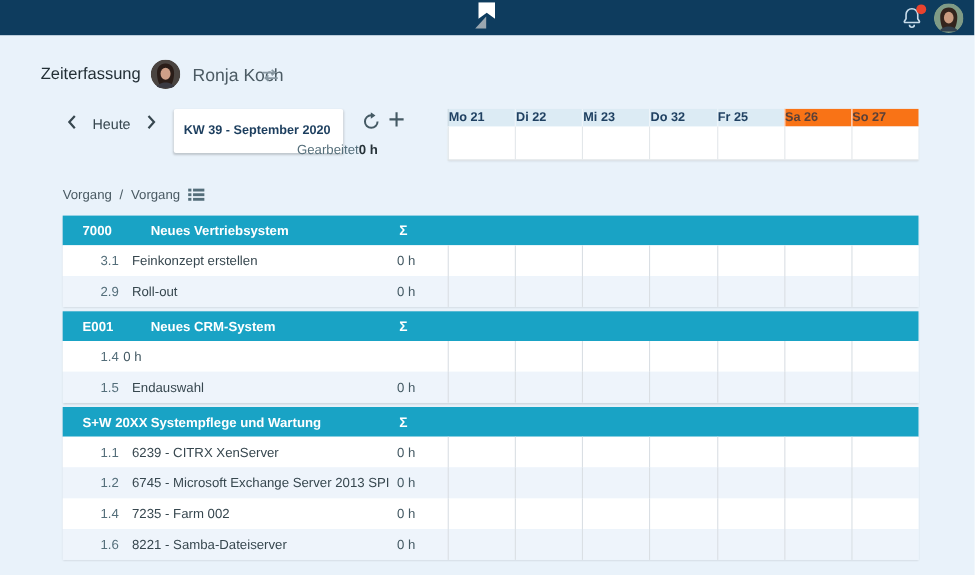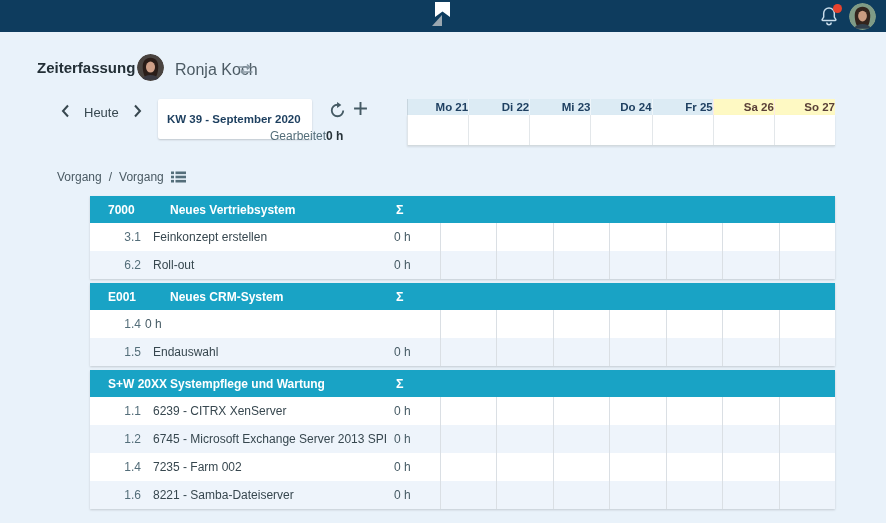--- a/index.html
+++ b/index.html
@@ -11,57 +11,57 @@
   }
   
   .topbar { position:absolute; top:0; left:0; width:886px; height:32px; background:#0e3c5e; }
   .logo { position:absolute; left:428px; top:2px; width:22px; height:28px; }
   .topbar-right { position:absolute; right:10px; top:0; height:32px; display:flex; align-items:center; gap:9px; }
   .bell-wrap { position:relative; width:22px; height:22px; cursor:pointer; }
   .badge { position:absolute; top:-1px; right:-2px; width:9px; height:9px; background:#e8432e; border-radius:50%; }
   .avatar { width:27px; height:27px; border-radius:50%; overflow:hidden; display:block; }
   .avatar svg { display:block; }
   
-  .page-title { position:absolute; left:37px; top:59px; font-size:15px; font-weight:bold; color:#232f36; }
+  .page-title { position:absolute; left:37px; top:59px; font-size:15px; font-weight:normal; color:#232f36; }
   .hdr-avatar { position:absolute; left:137px; top:54px; }
   .user-name { position:absolute; left:175px; top:61px; font-size:16px; color:#4c5b64; }
   .swap { position:absolute; left:237px; top:62px; cursor:pointer; }
   
   .chev { position:absolute; top:104px; cursor:pointer; }
   .chev-left { left:61px; }
   .chev-right { left:133px; }
   .today { position:absolute; left:84px; top:105px; font-size:13px; color:#37474f; cursor:pointer; }
   .week-pill { position:absolute; left:158px; top:99px; width:154px; height:40px; background:#fff;
     border-radius:2px; box-shadow:0 1px 2px rgba(0,0,0,.18); display:flex; align-items:center;
     padding:0 9px; box-sizing:border-box; gap:7px; cursor:pointer; }
   .week-label { flex:1; font-size:11.5px; font-weight:bold; color:#1c3e5e; white-space:nowrap; }
   .refresh { position:absolute; left:329px; top:102px; cursor:pointer; }
   .plus { position:absolute; left:353px; top:101px; cursor:pointer; }
   .worked { position:absolute; left:270px; top:129px; width:118px; display:flex; }
   .worked-label { font-size:12px; color:#546e7a; }
   .worked-value { font-size:12px; font-weight:bold; color:#263238; }
   
   .day-header { position:absolute; left:407px; top:99px; width:428px; height:16px; display:flex;
     border-left:1px solid #c7d5de; box-sizing:border-box; }
-  .day-cell-h { flex:1; text-align:right; line-height:16px; font-size:11.5px; font-weight:bold;
+  .day-cell-h { flex:1; text-align:left; line-height:16px; font-size:11.5px; font-weight:bold;
     background:#dcebf4; color:#1f4061; border-left:1px solid #eef5fa; }
   .day-cell-h:first-child { border-left:none; }
-  .day-cell-h.weekend { background:#fef9c3; color:#5a4038; border-left-color:#fdeae5; }
+  .day-cell-h.weekend { background:#f97316; color:#5a4038; border-left-color:#fdeae5; }
   .day-strip { position:absolute; left:407px; top:115px; width:428px; height:31px; display:flex;
     background:#fff; border-left:1px solid #dfe5e9; border-bottom:1px solid #d2dade;
     box-sizing:border-box; box-shadow:0 1px 2px rgba(0,0,0,.10); }
   .strip-cell { flex:1; border-left:1px solid #e3e7ea; }
   .strip-cell:first-child { border-left:none; }
   
   .crumbs { position:absolute; left:57px; top:170px; display:flex; align-items:center; gap:7px;
     font-size:12px; color:#4a5a63; }
   .crumbs .icn { cursor:pointer; display:flex; }
   
   .table { position:absolute; left:57px; top:196px; width:778px; }
-  .section { margin-bottom:4px; box-shadow:0 1px 2px rgba(0,0,0,.16);margin-left:33px; }
+  .section { margin-bottom:4px; box-shadow:0 1px 2px rgba(0,0,0,.16); }
   .row { display:flex; height:28px; align-items:stretch; }
   .row.header { height:27px; background:#19a3c5; color:#fff; cursor:pointer; }
   .left-pane { width:350px; display:flex; align-items:center; box-sizing:border-box; padding-left:18px; }
   .h-code { width:62px; font-size:12px; font-weight:bold; }
   .h-name { flex:1; font-size:12px; font-weight:bold; }
   .h-sum { width:50px; padding-left:6px; box-sizing:border-box; font-size:12.5px; font-weight:bold; }
   .r-code { width:33px; text-align:right; font-size:12px; color:#546e7a; }
   .r-label { flex:1; margin-left:12px; font-size:12px; color:#37474f; white-space:nowrap; overflow:hidden; cursor:pointer; }
   .r-sum { width:50px; padding-left:4px; box-sizing:border-box; font-size:12px; color:#455a64; }
   .days { flex:1; display:flex; }
@@ -153,21 +153,21 @@
 
   <div class="worked">
     <span class="worked-label">Gearbeitet</span>
     <span class="worked-value">0 h</span>
   </div>
 
   <div class="day-header" id="dayHeader">
       <div class="day-cell-h">Mo 21</div>
       <div class="day-cell-h">Di 22</div>
       <div class="day-cell-h">Mi 23</div>
-      <div class="day-cell-h">Do 24</div>
+      <div class="day-cell-h">Do 32</div>
       <div class="day-cell-h">Fr 25</div>
       <div class="day-cell-h weekend">Sa 26</div>
       <div class="day-cell-h weekend">So 27</div>
     </div>
   <div class="day-strip" id="dayStrip">
       <div class="strip-cell"></div>
       <div class="strip-cell"></div>
       <div class="strip-cell"></div>
       <div class="strip-cell"></div>
       <div class="strip-cell"></div>
@@ -212,21 +212,21 @@
             <div class="day-cell"></div>
             <div class="day-cell"></div>
             <div class="day-cell"></div>
             <div class="day-cell"></div>
             <div class="day-cell"></div>
             <div class="day-cell"></div>
           </div>
   </div>
         <div class="row data">
     <div class="left-pane">
-      <span class="r-code">6.2</span>
+      <span class="r-code">2.9</span>
       <span class="r-label">Roll-out</span>
       <span class="r-sum">0 h</span>
     </div>
     <div class="days">
             <div class="day-cell"></div>
             <div class="day-cell"></div>
             <div class="day-cell"></div>
             <div class="day-cell"></div>
             <div class="day-cell"></div>
             <div class="day-cell"></div>

